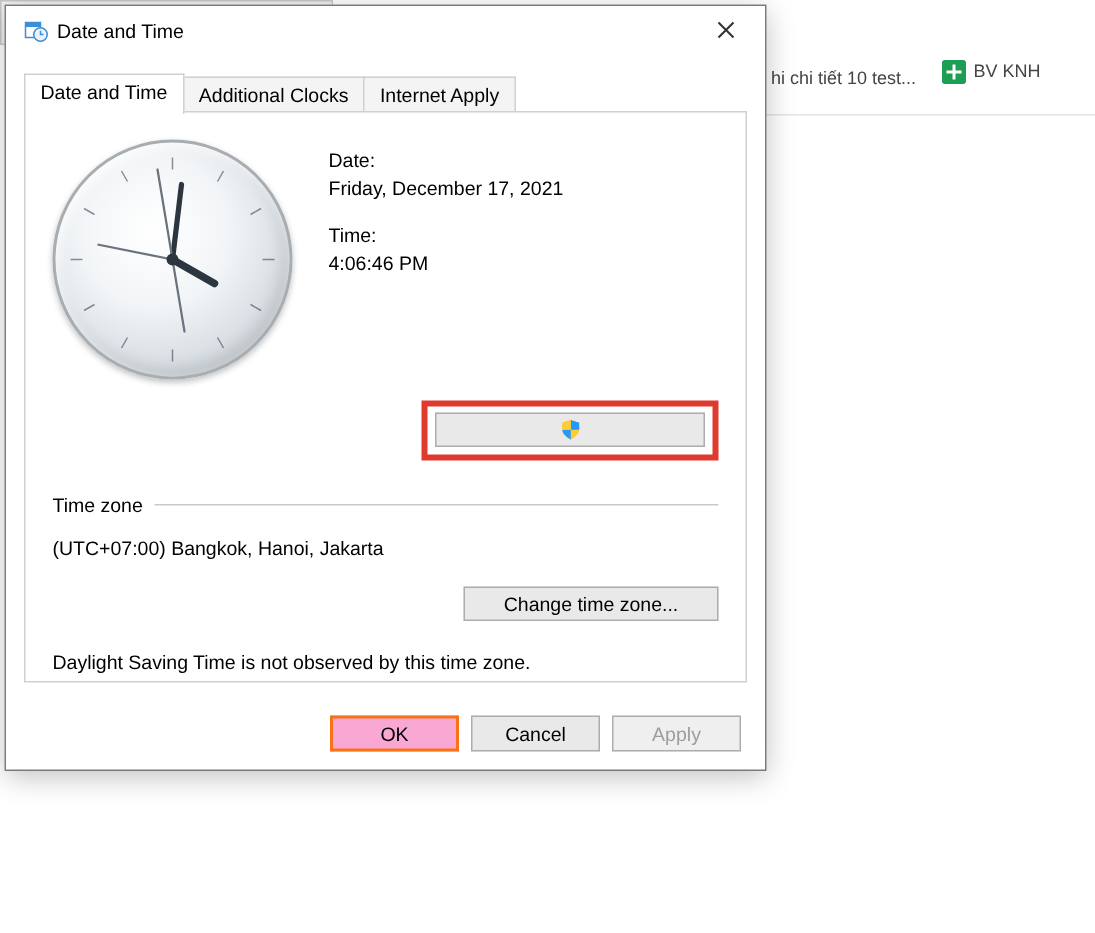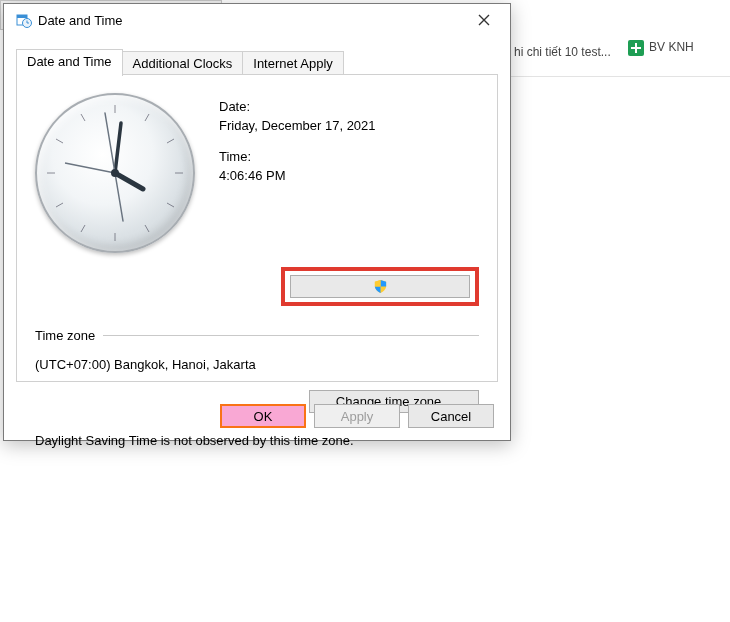--- a/index.html
+++ b/index.html
@@ -9,21 +9,21 @@
   .bg-browser { position: absolute; top: 0; left: 0; right: 0; bottom: 0; }
   .bg-url { position:absolute; top:0; left:508; height:30px; width:222px; background:#f1f1f1; border:1px solid #c8c8c8; font-size:13px; color:#555; padding:5px 6px; white-space:nowrap; overflow:hidden; }
   .bg-bookmarks { position:absolute; top:36px; left:508px; width:222px; height:26px; font-size:12px; color:#444; padding:4px 6px; white-space:nowrap; overflow:hidden; }
   .bg-bookmarks .bk { display:inline-flex; align-items:flex-start; margin-right:14px; }
   .bk-icon { width:16px; height:16px; background:#1e9e54; border-radius:2px; margin-right:5px; display:inline-block; position:relative;}
   .bk-icon::before { content:""; position:absolute; left:3px; right:3px; top:7px; height:2px; background:#fff;}
   .bk-icon::after { content:""; position:absolute; top:3px; bottom:3px; left:7px; width:2px; background:#fff;}
   .bg-page { position:absolute; top:76px; left:508px; right:0; bottom:0; background:#fff; border-top:1px solid #e3e3e3;}
 
   
-  .dialog { position:absolute; top:3px; left:3px; width:508px; height:438px; background:#fff; border:1px solid #7a7a7a; box-shadow:0 4px 18px rgba(0,0,0,.25);}
+  .dialog { position:absolute; top:3px; left:3px; width:508px; height:511px; background:#fff; border:1px solid #7a7a7a; box-shadow:0 4px 18px rgba(0,0,0,.25);}
   .titlebar { height:32px; display:flex; align-items:center; padding:0 6px; }
   .titlebar .title-icon { width:16px; height:16px; margin:0 6px; }
   .titlebar .title { font-size:13px; color:#000; flex:1; }
   .titlebar .close { width:40px; height:28px; display:flex; align-items:center; justify-content:center; cursor:pointer; }
   .titlebar .close svg { width:12px; height:12px; }
   
   .tabs { position:absolute; top:45px; left:12px; right:12px; display:flex; font-size:13px; }
   .tab { padding:4px 10px 6px; background:#fff; border:1px solid #d0d0d0; border-bottom:none; margin-right:-1px; cursor:pointer; position:relative; }
   .tab.active { background:#fff; z-index:2; padding-bottom:7px; margin-bottom:-1px; }
   .tab:not(.active) { background:#f4f4f4; top:2px;}
@@ -150,16 +150,16 @@
     </div>
     <div class="tz-text">(UTC+07:00) Bangkok, Hanoi, Jakarta</div>
     <div class="btn-row-right">
       <button class="winbtn" style="min-width:170px;">Change time zone...</button>
     </div>
     <div class="dst-text">Daylight Saving Time is not observed by this time zone.</div>
   </div>
 
   <div class="dialog-buttons">
     <button class="dlgbtn default">OK</button>
+    <button class="dlgbtn">Cancel</button>
     <button class="dlgbtn" disabled="">Apply</button>
-    <button class="dlgbtn">Cancel</button>
   </div>
 </div>
 
 </body></html>

